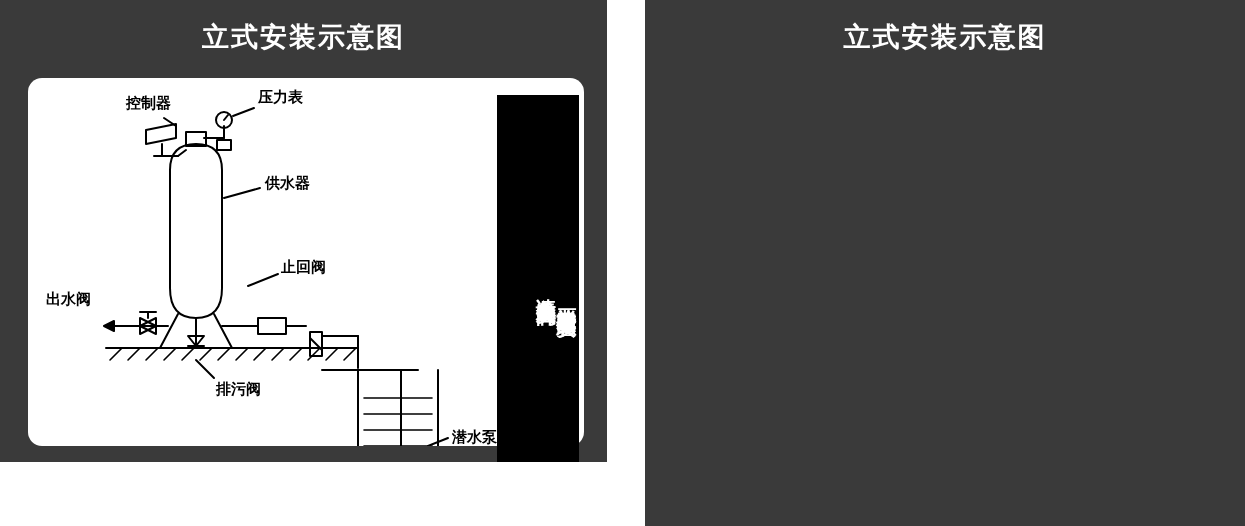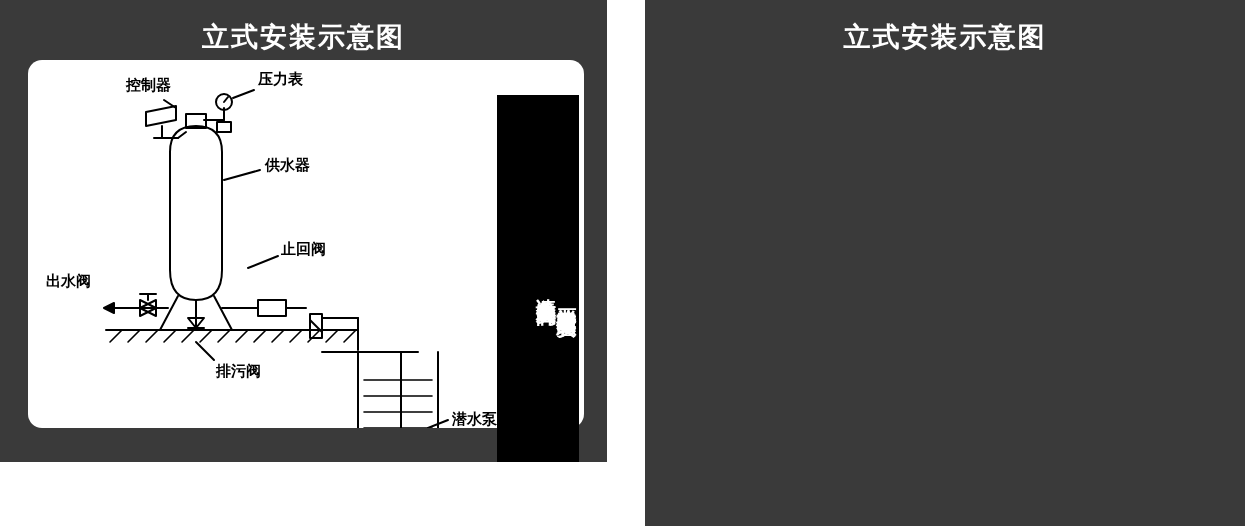--- a/index.html
+++ b/index.html
@@ -49,21 +49,21 @@
   #panel-left .panel-title { top: 19px; }
   #panel-right .panel-title { top: 19px; }
 
   .canvas {
     position: absolute;
     background: #ffffff;
     border-radius: 14px;
     overflow: hidden;
   }
   #canvas-left {
-    left: 28px; top: 60px;
+    left: 28px; top: 78px;
     width: 556px; height: 368px;
   }
   .canvas svg { display: block; }
 
   
   .slogan {
     position: absolute;
     background: #000000;
     color: #ffffff;
     font-weight: bold;

